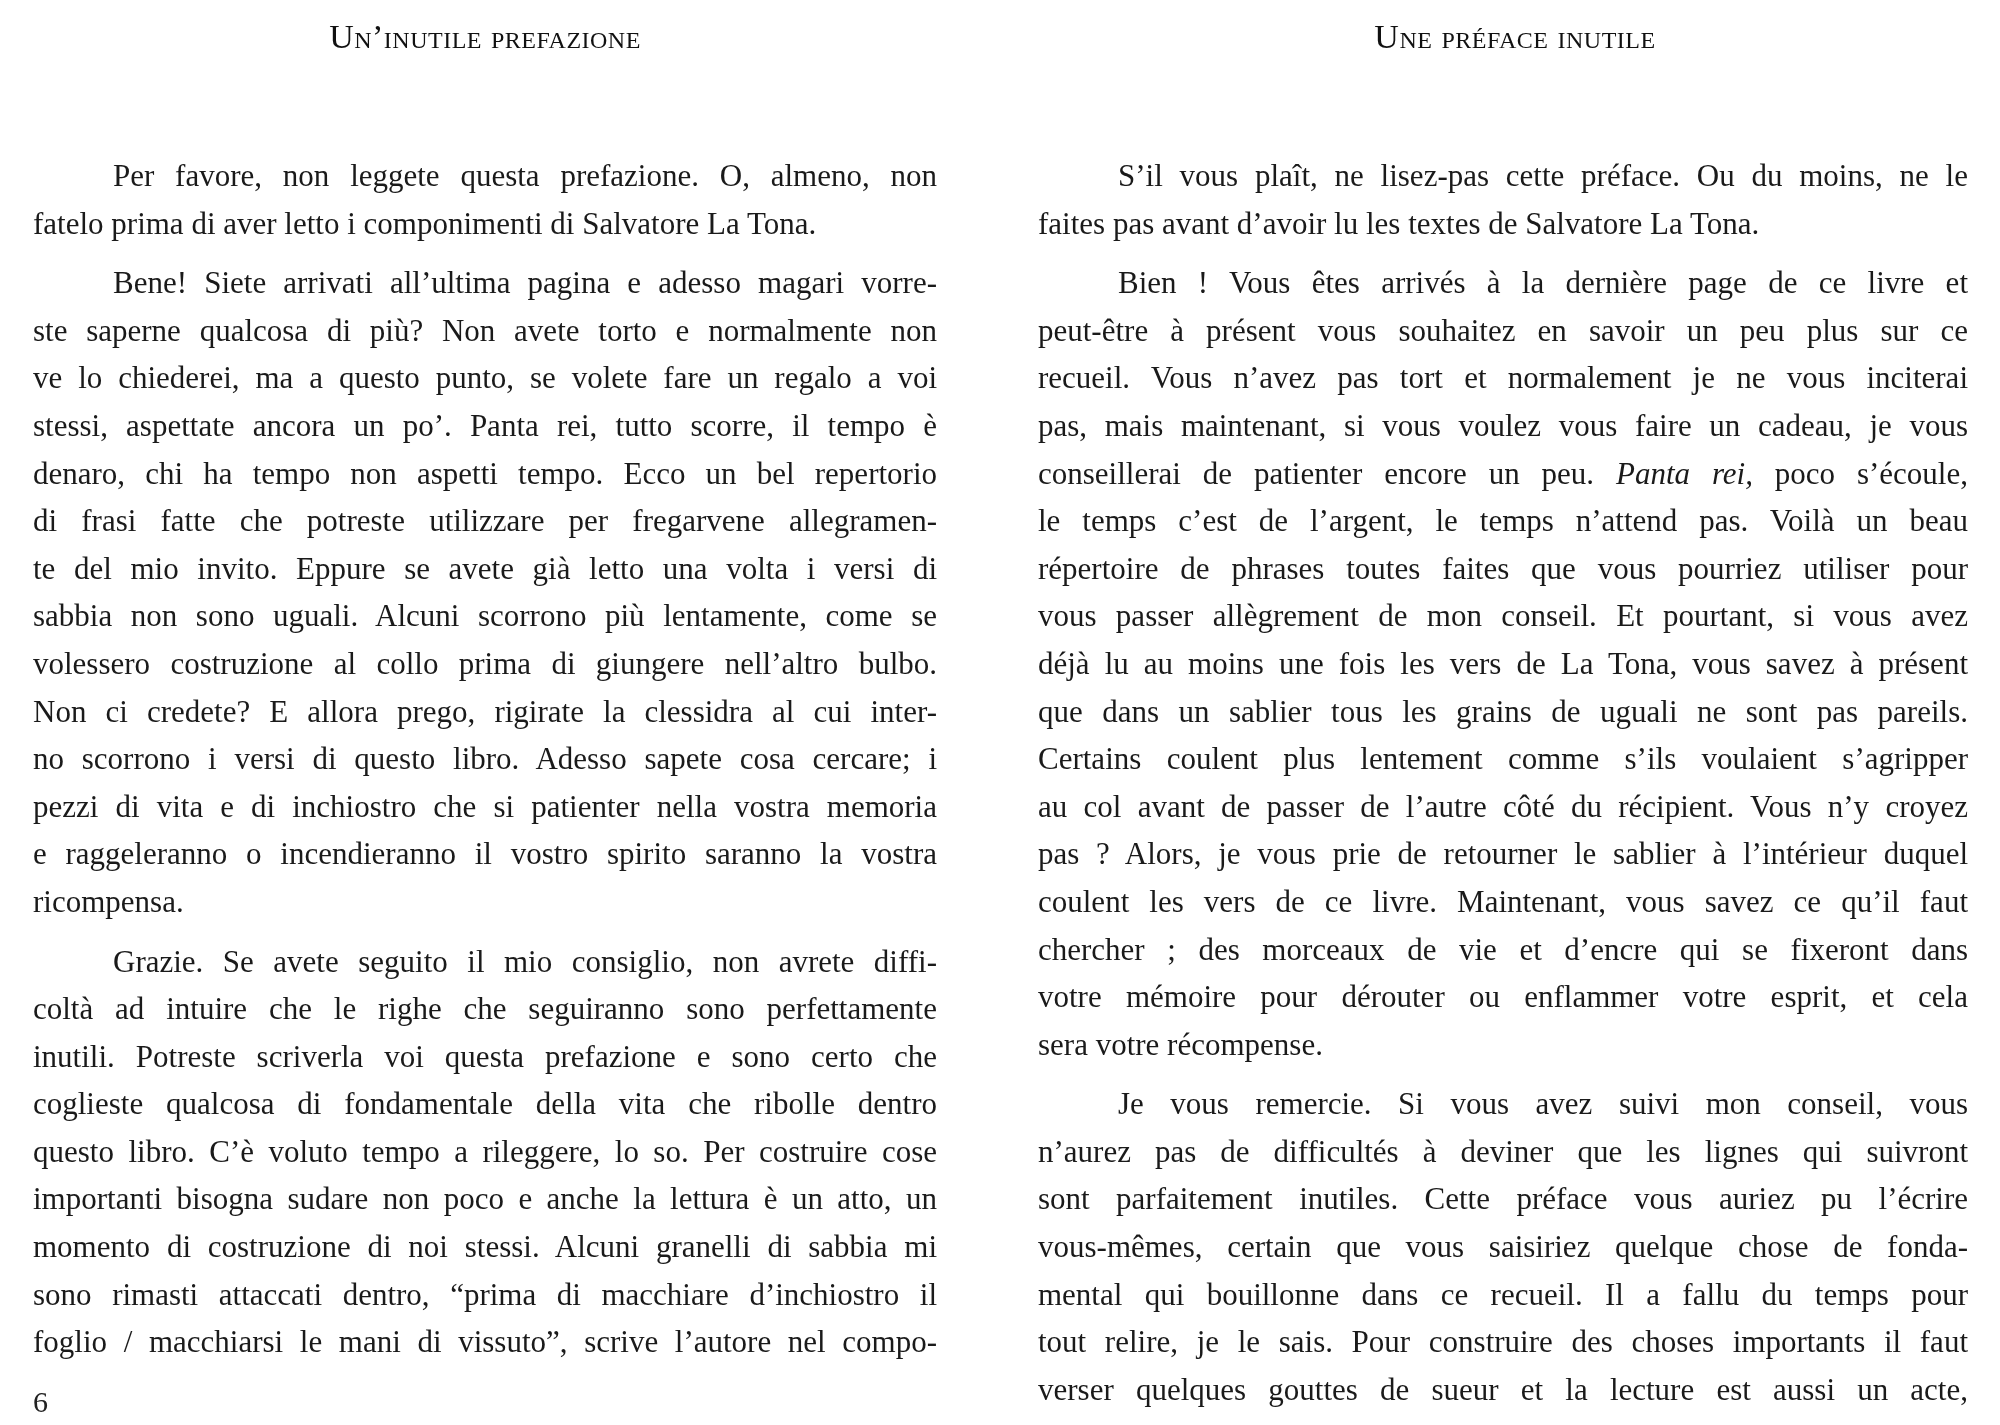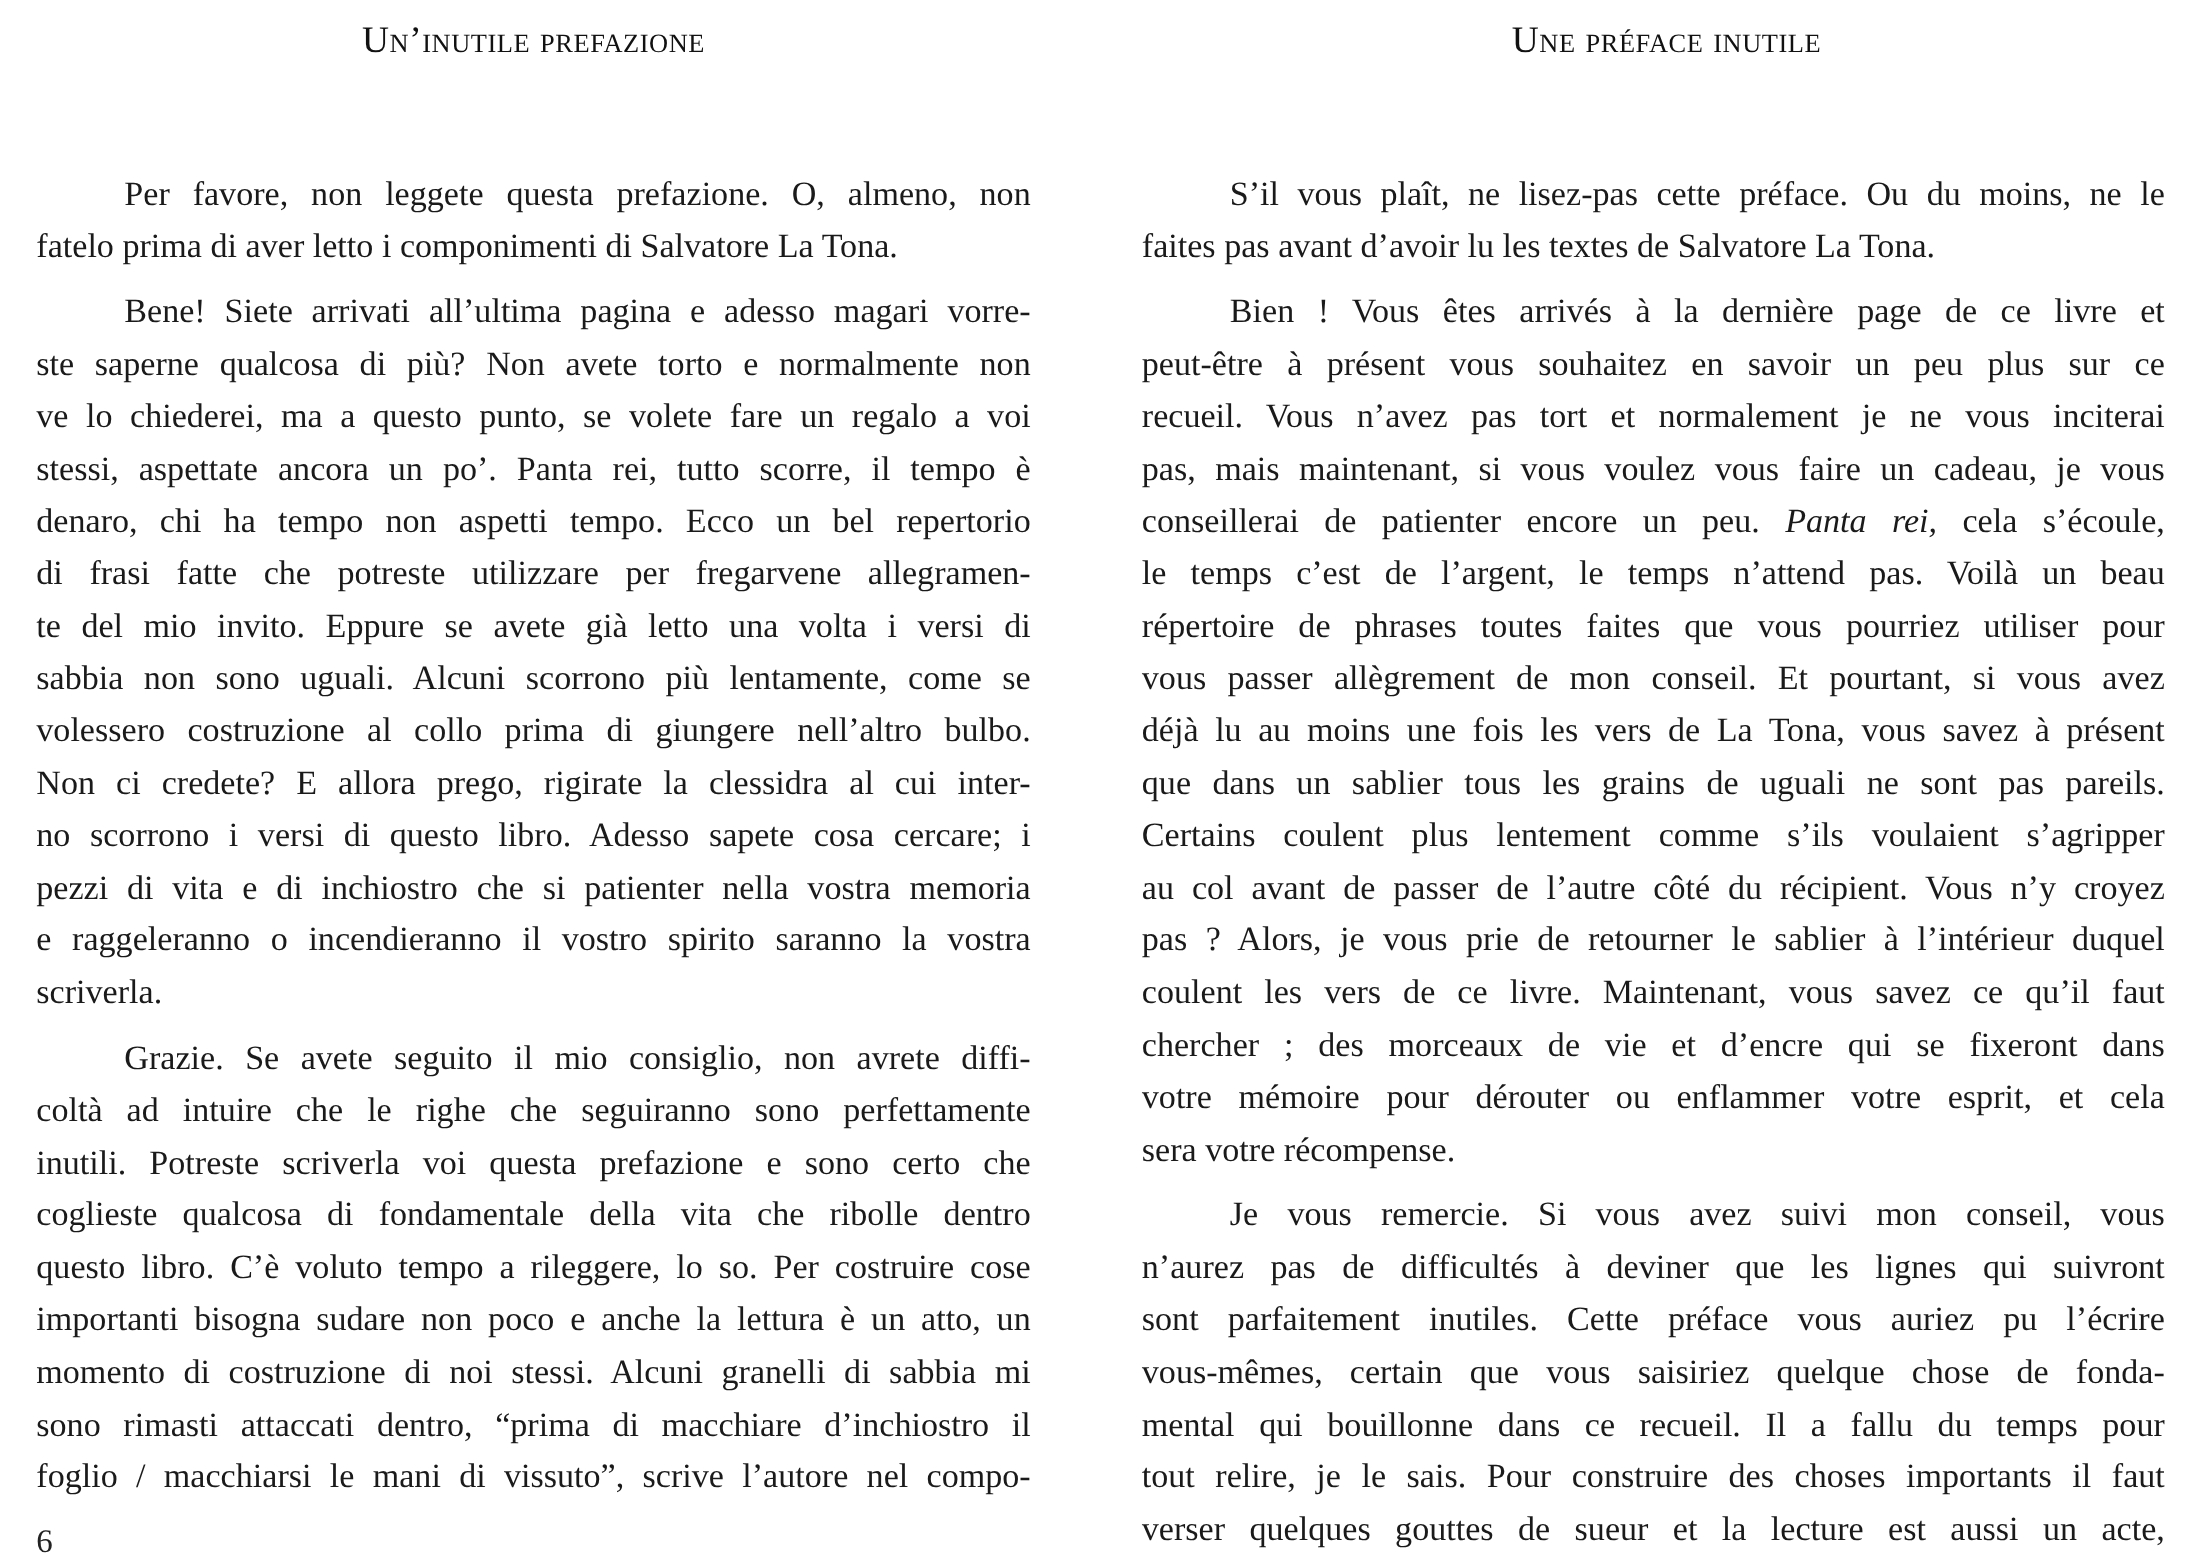--- a/index.html
+++ b/index.html
@@ -84,21 +84,21 @@
       <div class="line">stessi, aspettate ancora un po’. Panta rei, tutto scorre, il tempo è</div>
       <div class="line">denaro, chi ha tempo non aspetti tempo. Ecco un bel repertorio</div>
       <div class="line">di frasi fatte che potreste utilizzare per fregarvene allegramen-</div>
       <div class="line">te del mio invito. Eppure se avete già letto una volta i versi di</div>
       <div class="line">sabbia non sono uguali. Alcuni scorrono più lentamente, come se</div>
       <div class="line">volessero costruzione al collo prima di giungere nell’altro bulbo.</div>
       <div class="line">Non ci credete? E allora prego, rigirate la clessidra al cui inter-</div>
       <div class="line">no scorrono i versi di questo libro. Adesso sapete cosa cercare; i</div>
       <div class="line">pezzi di vita e di inchiostro che si patienter nella vostra memoria</div>
       <div class="line">e raggeleranno o incendieranno il vostro spirito saranno la vostra</div>
-      <div class="line last">scriverla.</div>
+      <div class="line last">ricompensa.</div>
       <div class="line indent">Grazie. Se avete seguito il mio consiglio, non avrete diffi-</div>
       <div class="line">coltà ad intuire che le righe che seguiranno sono perfettamente</div>
       <div class="line">inutili. Potreste scriverla voi questa prefazione e sono certo che</div>
       <div class="line">coglieste qualcosa di fondamentale della vita che ribolle dentro</div>
       <div class="line">questo libro. C’è voluto tempo a rileggere, lo so. Per costruire cose</div>
       <div class="line">importanti bisogna sudare non poco e anche la lettura è un atto, un</div>
       <div class="line">momento di costruzione di noi stessi. Alcuni granelli di sabbia mi</div>
       <div class="line">sono rimasti attaccati dentro, “prima di macchiare d’inchiostro il</div>
       <div class="line">foglio / macchiarsi le mani di vissuto”, scrive l’autore nel compo-</div>
     </div>
@@ -107,21 +107,21 @@
 
 <div class="page page-right">
   <div class="page-title">Une préface inutile</div>
   <div class="body-text" id="right-body">
       <div class="line indent">S’il vous plaît, ne lisez-pas cette préface. Ou du moins, ne le</div>
       <div class="line last">faites pas avant d’avoir lu les textes de Salvatore La Tona.</div>
       <div class="line indent">Bien ! Vous êtes arrivés à la dernière page de ce livre et</div>
       <div class="line">peut-être à présent vous souhaitez en savoir un peu plus sur ce</div>
       <div class="line">recueil. Vous n’avez pas tort et normalement je ne vous inciterai</div>
       <div class="line">pas, mais maintenant, si vous voulez vous faire un cadeau, je vous</div>
-      <div class="line"><span>conseillerai de patienter encore un peu. </span><span class="it">Panta rei,</span><span> cela s’écoule,</span></div>
+      <div class="line"><span>conseillerai de patienter encore un peu. </span><span class="it">Panta rei,</span><span> poco s’écoule,</span></div>
       <div class="line">le temps c’est de l’argent, le temps n’attend pas. Voilà un beau</div>
       <div class="line">répertoire de phrases toutes faites que vous pourriez utiliser pour</div>
       <div class="line">vous passer allègrement de mon conseil. Et pourtant, si vous avez</div>
       <div class="line">déjà lu au moins une fois les vers de La Tona, vous savez à présent</div>
       <div class="line">que dans un sablier tous les grains de uguali ne sont pas pareils.</div>
       <div class="line">Certains coulent plus lentement comme s’ils voulaient s’agripper</div>
       <div class="line">au col avant de passer de l’autre côté du récipient. Vous n’y croyez</div>
       <div class="line">pas ? Alors, je vous prie de retourner le sablier à l’intérieur duquel</div>
       <div class="line">coulent les vers de ce livre. Maintenant, vous savez ce qu’il faut</div>
       <div class="line">chercher ; des morceaux de vie et d’encre qui se fixeront dans</div>

